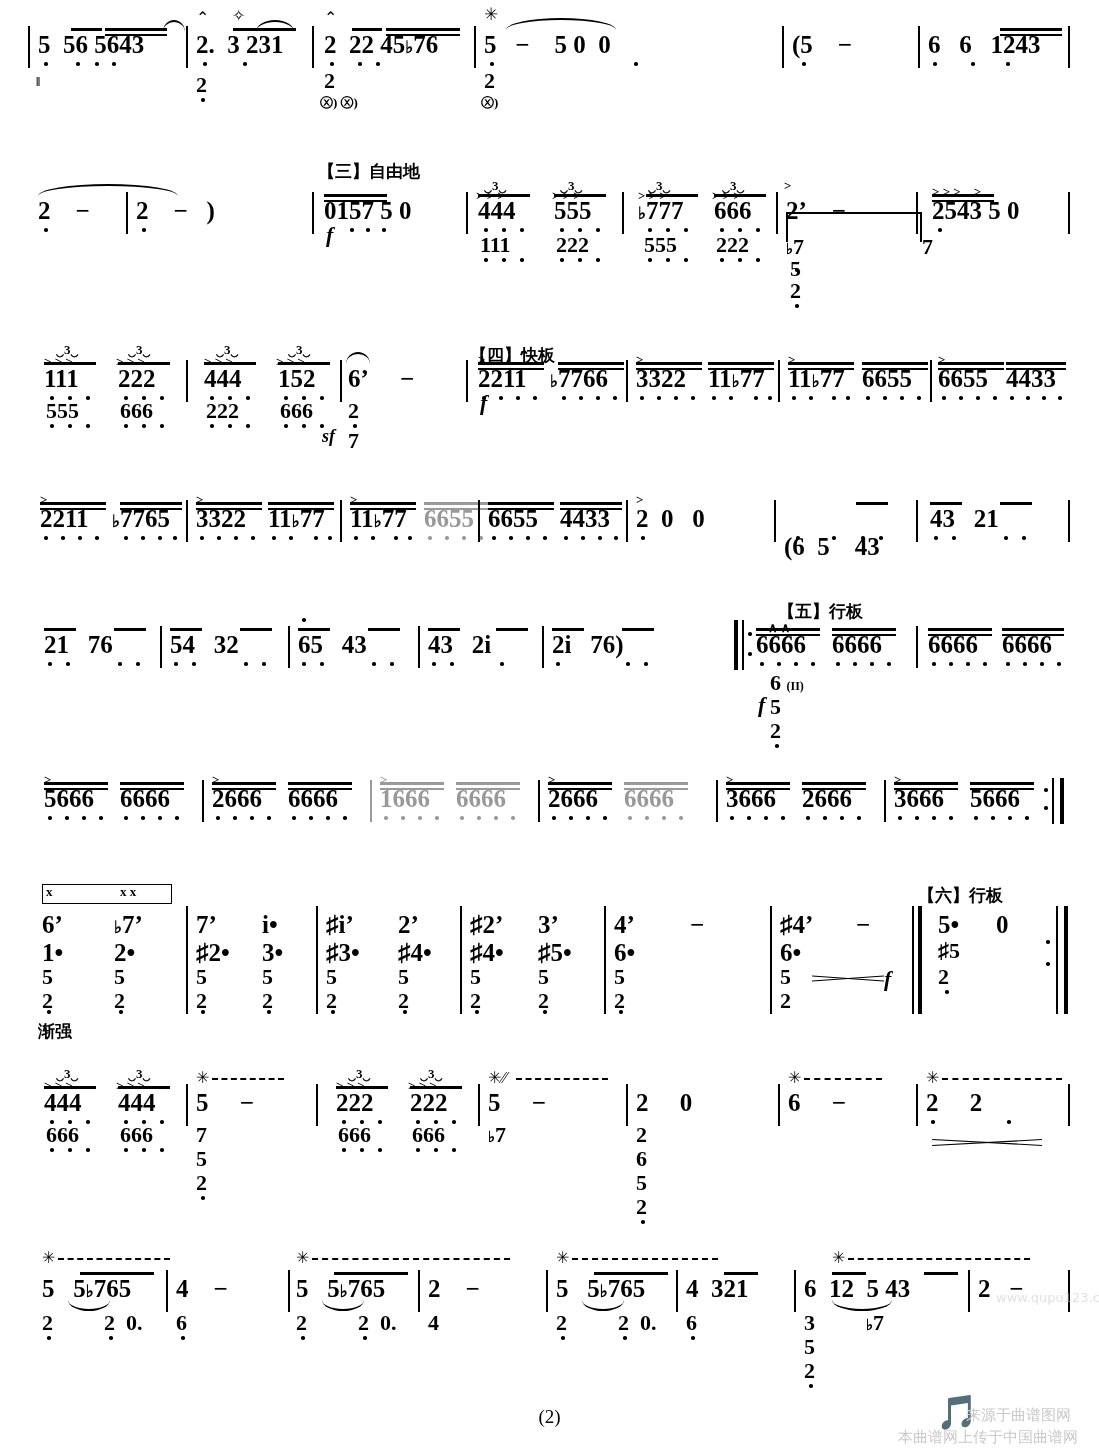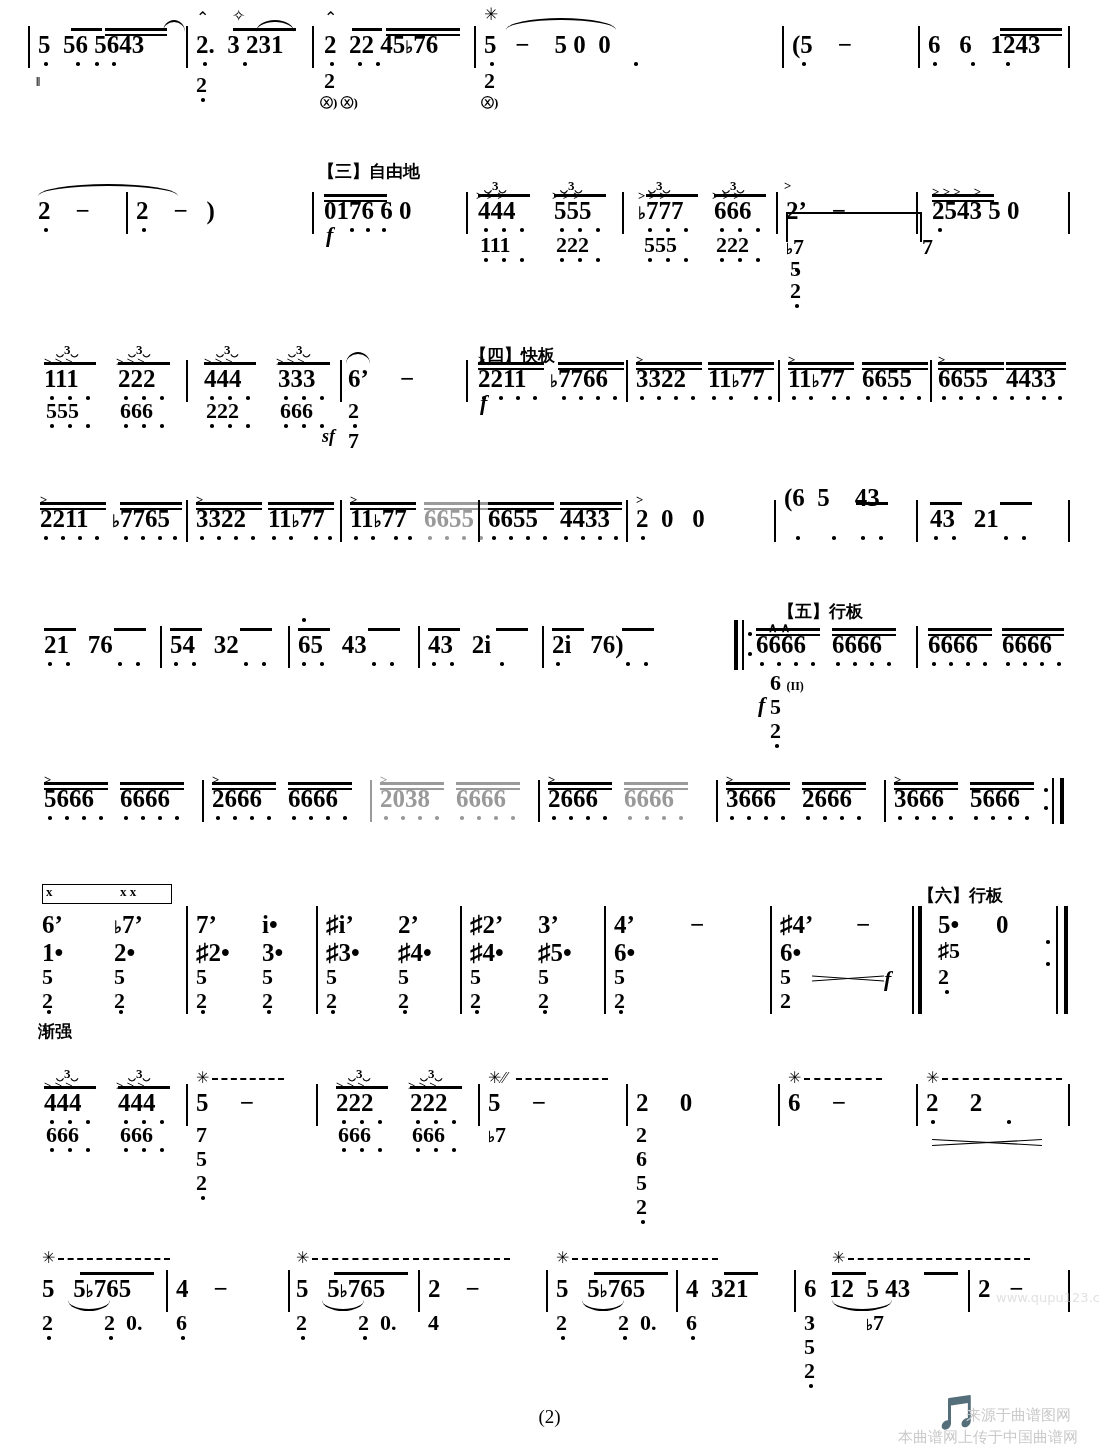--- a/index.html
+++ b/index.html
@@ -95,21 +95,21 @@
   <div>
     <div class="tie" style="left:38px;top:184px;width:140px;"></div>
     <div class="abs num" style="left:38px;top:198px;">2&nbsp;&nbsp;&nbsp; −</div>
     <div class="dot" style="left:44px;top:228px;"></div>
     <div class="bar" style="left:126px;top:192px;height:42px;"></div>
     <div class="abs num" style="left:136px;top:198px;">2&nbsp;&nbsp;&nbsp; −&nbsp;&nbsp; )</div>
     <div class="dot" style="left:142px;top:228px;"></div>
 
     <div class="abs cn" style="left:318px;top:160px;">【三】自由地</div>
     <div class="bar" style="left:312px;top:192px;height:42px;"></div>
-    <div class="abs num" style="left:324px;top:198px;">0176 6 0</div>
+    <div class="abs num" style="left:324px;top:198px;">0157 5 0</div>
     <div class="beam" style="left:324px;top:194px;width:63px;"></div>
     <div class="beam2" style="left:324px;top:200px;width:63px;"></div>
     <div class="dot" style="left:350px;top:228px;"></div>
     <div class="dot" style="left:366px;top:228px;"></div>
     <div class="dot" style="left:382px;top:228px;"></div>
     <div class="dyn" style="left:326px;top:222px;">f</div>
 
     <div class="bar" style="left:466px;top:192px;height:42px;"></div>
     <div class="abs sm" style="left:484px;top:176px;">‿3‿</div>
     <div class="abs sm" style="left:476px;top:188px;">&gt; &gt; &gt;</div>
@@ -202,21 +202,21 @@
       <div class="dot" style="left:142px;top:424px;"></div>
       <div class="dot" style="left:160px;top:424px;"></div>
 
     <div class="bar" style="left:186px;top:360px;height:42px;"></div>
     <div class="abs sm" style="left:216px;top:340px;">‿3‿</div>
     <div class="abs sm" style="left:204px;top:354px;">&gt; &gt; &gt;</div>
     <div class="abs num" style="left:204px;top:366px;">444</div>
     <div class="beam" style="left:204px;top:362px;width:52px;"></div>
     <div class="abs sm" style="left:288px;top:340px;">‿3‿</div>
     <div class="abs sm" style="left:276px;top:354px;">&gt; &gt; &gt;</div>
-    <div class="abs num" style="left:278px;top:366px;">333</div>
+    <div class="abs num" style="left:278px;top:366px;">152</div>
     <div class="beam" style="left:278px;top:362px;width:52px;"></div>
     <div class="abs num s" style="left:206px;top:400px;">222</div>
     <div class="abs num s" style="left:280px;top:400px;">666</div>
     <div class="dot" style="left:210px;top:396px;"></div>
       <div class="dot" style="left:228px;top:396px;"></div>
       <div class="dot" style="left:246px;top:396px;"></div>
     <div class="dot" style="left:284px;top:396px;"></div>
       <div class="dot" style="left:302px;top:396px;"></div>
       <div class="dot" style="left:320px;top:396px;"></div>
     <div class="dot" style="left:210px;top:424px;"></div>
@@ -371,21 +371,21 @@
       <div class="dot" style="left:581px;top:536px;"></div>
       <div class="dot" style="left:598px;top:536px;"></div>
       <div class="dot" style="left:614px;top:536px;"></div>
 
     <div class="bar" style="left:626px;top:500px;height:42px;"></div>
     <div class="abs sm" style="left:636px;top:492px;">&gt;</div>
     <div class="abs num" style="left:636px;top:506px;">2&nbsp; 0&nbsp;&nbsp; 0</div>
     <div class="dot" style="left:641px;top:536px;"></div>
 
     <div class="bar" style="left:774px;top:500px;height:42px;"></div>
-    <div class="abs num" style="left:784px;top:485px;">(6&nbsp; 5&nbsp;&nbsp;&nbsp; 43</div>
+    <div class="abs num" style="left:784px;top:534px;">(6&nbsp; 5&nbsp;&nbsp;&nbsp; 43</div>
     <div class="beam" style="left:856px;top:502px;width:32px;"></div>
     <div class="dot" style="left:796px;top:536px;"></div>
       <div class="dot" style="left:832px;top:536px;"></div>
     <div class="dot" style="left:861px;top:536px;"></div>
       <div class="dot" style="left:879px;top:536px;"></div>
 
     <div class="bar" style="left:916px;top:500px;height:42px;"></div>
     <div class="abs num" style="left:930px;top:506px;">43&nbsp;&nbsp; 21</div>
     <div class="beam" style="left:930px;top:502px;width:32px;"></div>
     <div class="beam" style="left:1000px;top:502px;width:32px;"></div>
@@ -513,21 +513,21 @@
       <div class="dot" style="left:233px;top:816px;"></div>
       <div class="dot" style="left:250px;top:816px;"></div>
       <div class="dot" style="left:267px;top:816px;"></div>
     <div class="dot" style="left:292px;top:816px;"></div>
       <div class="dot" style="left:309px;top:816px;"></div>
       <div class="dot" style="left:326px;top:816px;"></div>
       <div class="dot" style="left:343px;top:816px;"></div>
 
     <div class="bar" style="left:370px;top:780px;height:42px;background:#9a9a9a;"></div>
     <div class="abs sm grey" style="left:380px;top:772px;">&gt;</div>
-    <div class="abs num grey" style="left:380px;top:786px;">2038</div>
+    <div class="abs num grey" style="left:380px;top:786px;">1666</div>
     <div class="beam" style="left:380px;top:782px;width:64px;background:#9a9a9a;"></div>
     <div class="beam2" style="left:380px;top:788px;width:64px;background:#9a9a9a;"></div>
     <div class="abs num grey" style="left:456px;top:786px;">6666</div>
     <div class="beam" style="left:456px;top:782px;width:64px;background:#9a9a9a;"></div>
     <div class="beam2" style="left:456px;top:788px;width:64px;background:#9a9a9a;"></div>
     <div class="dot" style="left:384px;top:816px;background:#9a9a9a;"></div>
       <div class="dot" style="left:401px;top:816px;background:#9a9a9a;"></div>
       <div class="dot" style="left:418px;top:816px;background:#9a9a9a;"></div>
       <div class="dot" style="left:435px;top:816px;background:#9a9a9a;"></div>
     <div class="dot" style="left:460px;top:816px;background:#9a9a9a;"></div>

